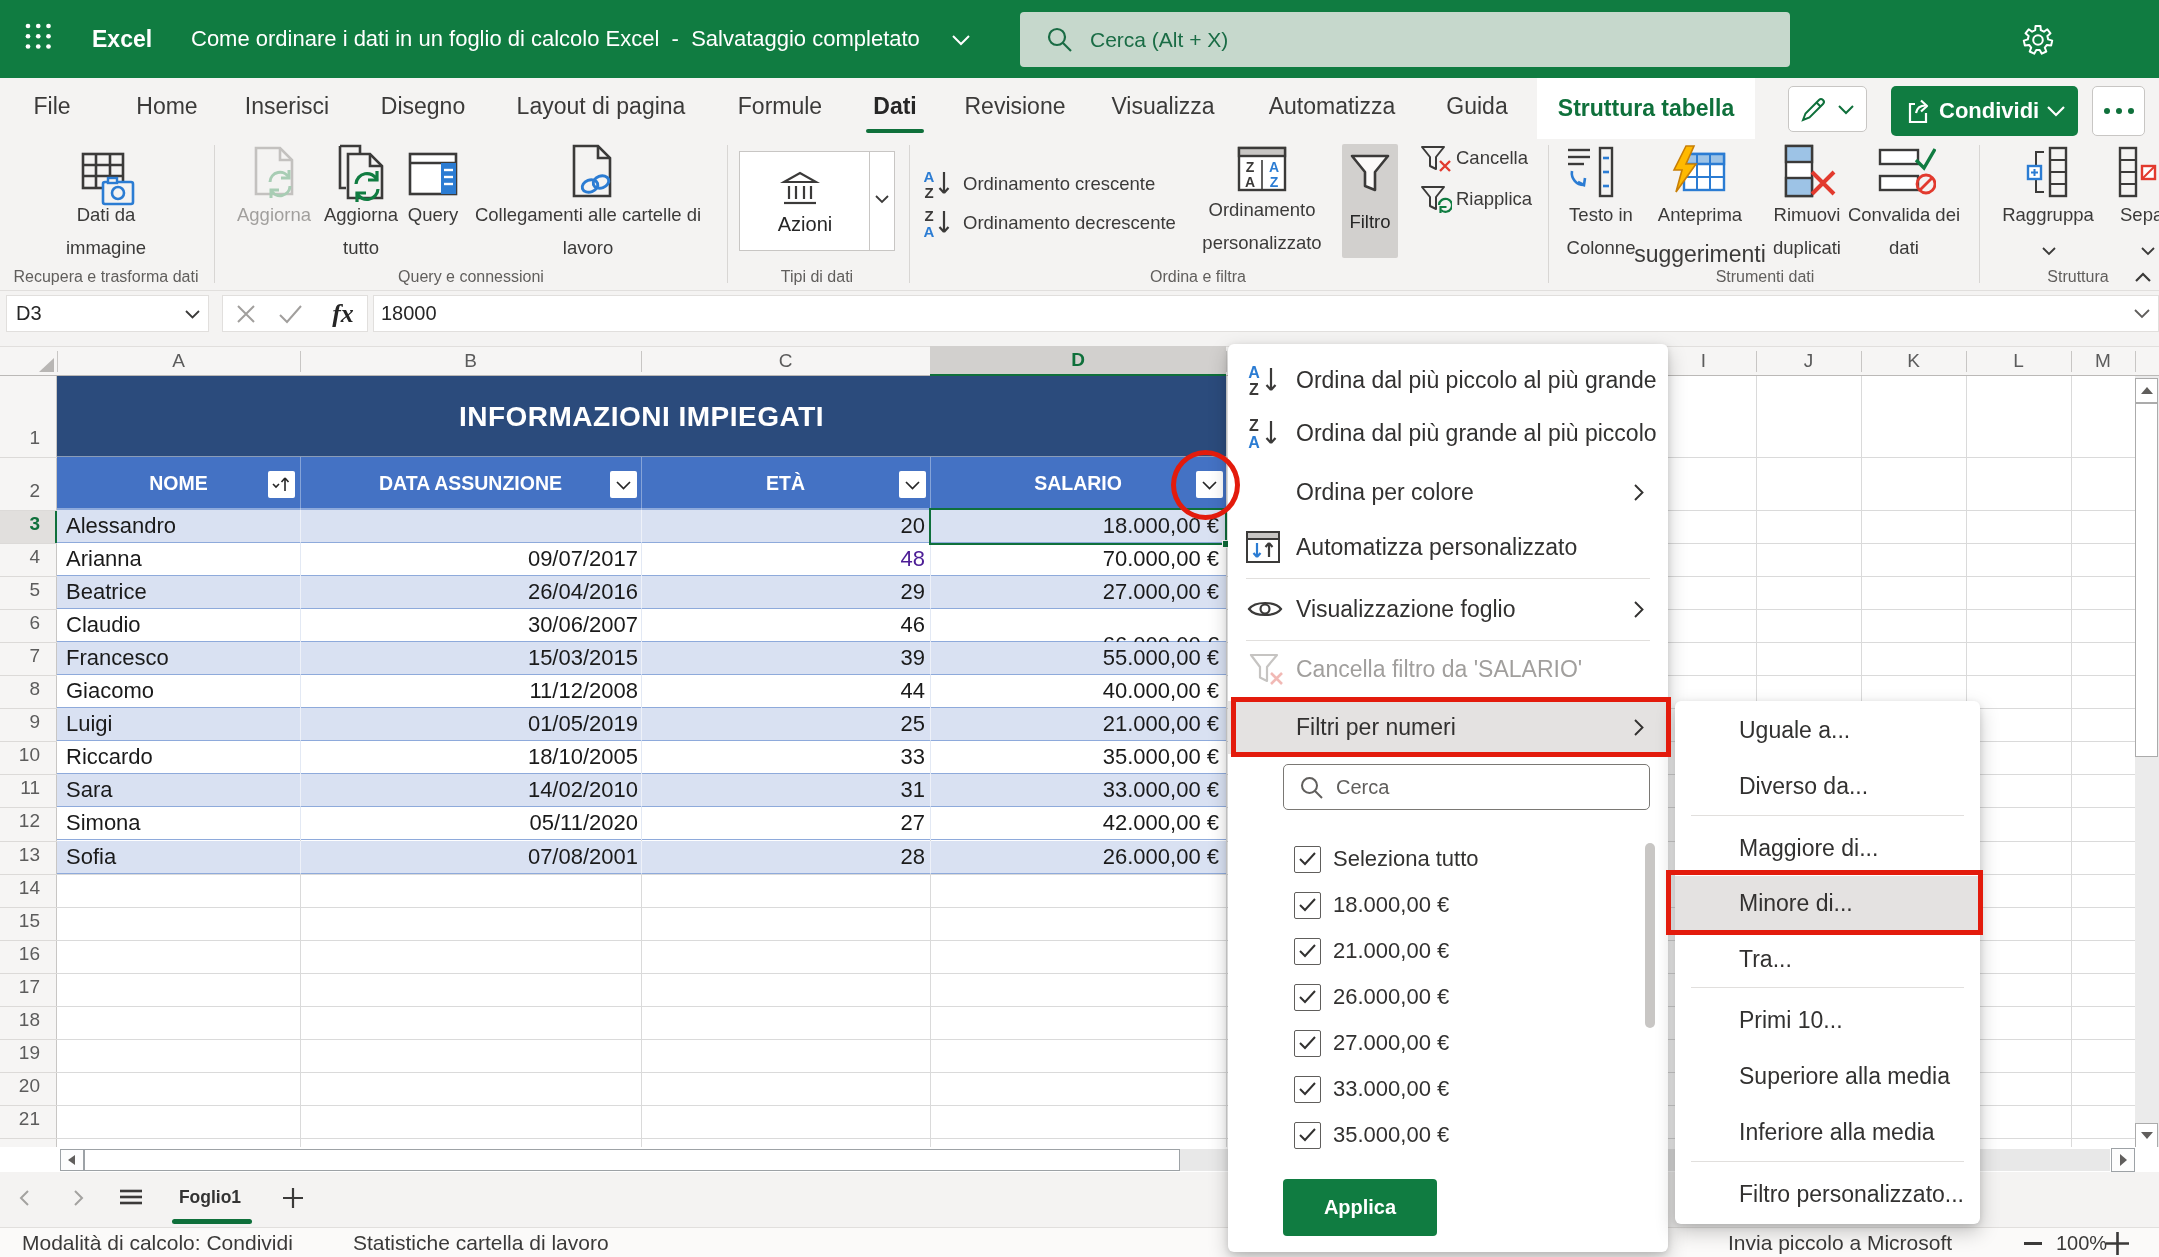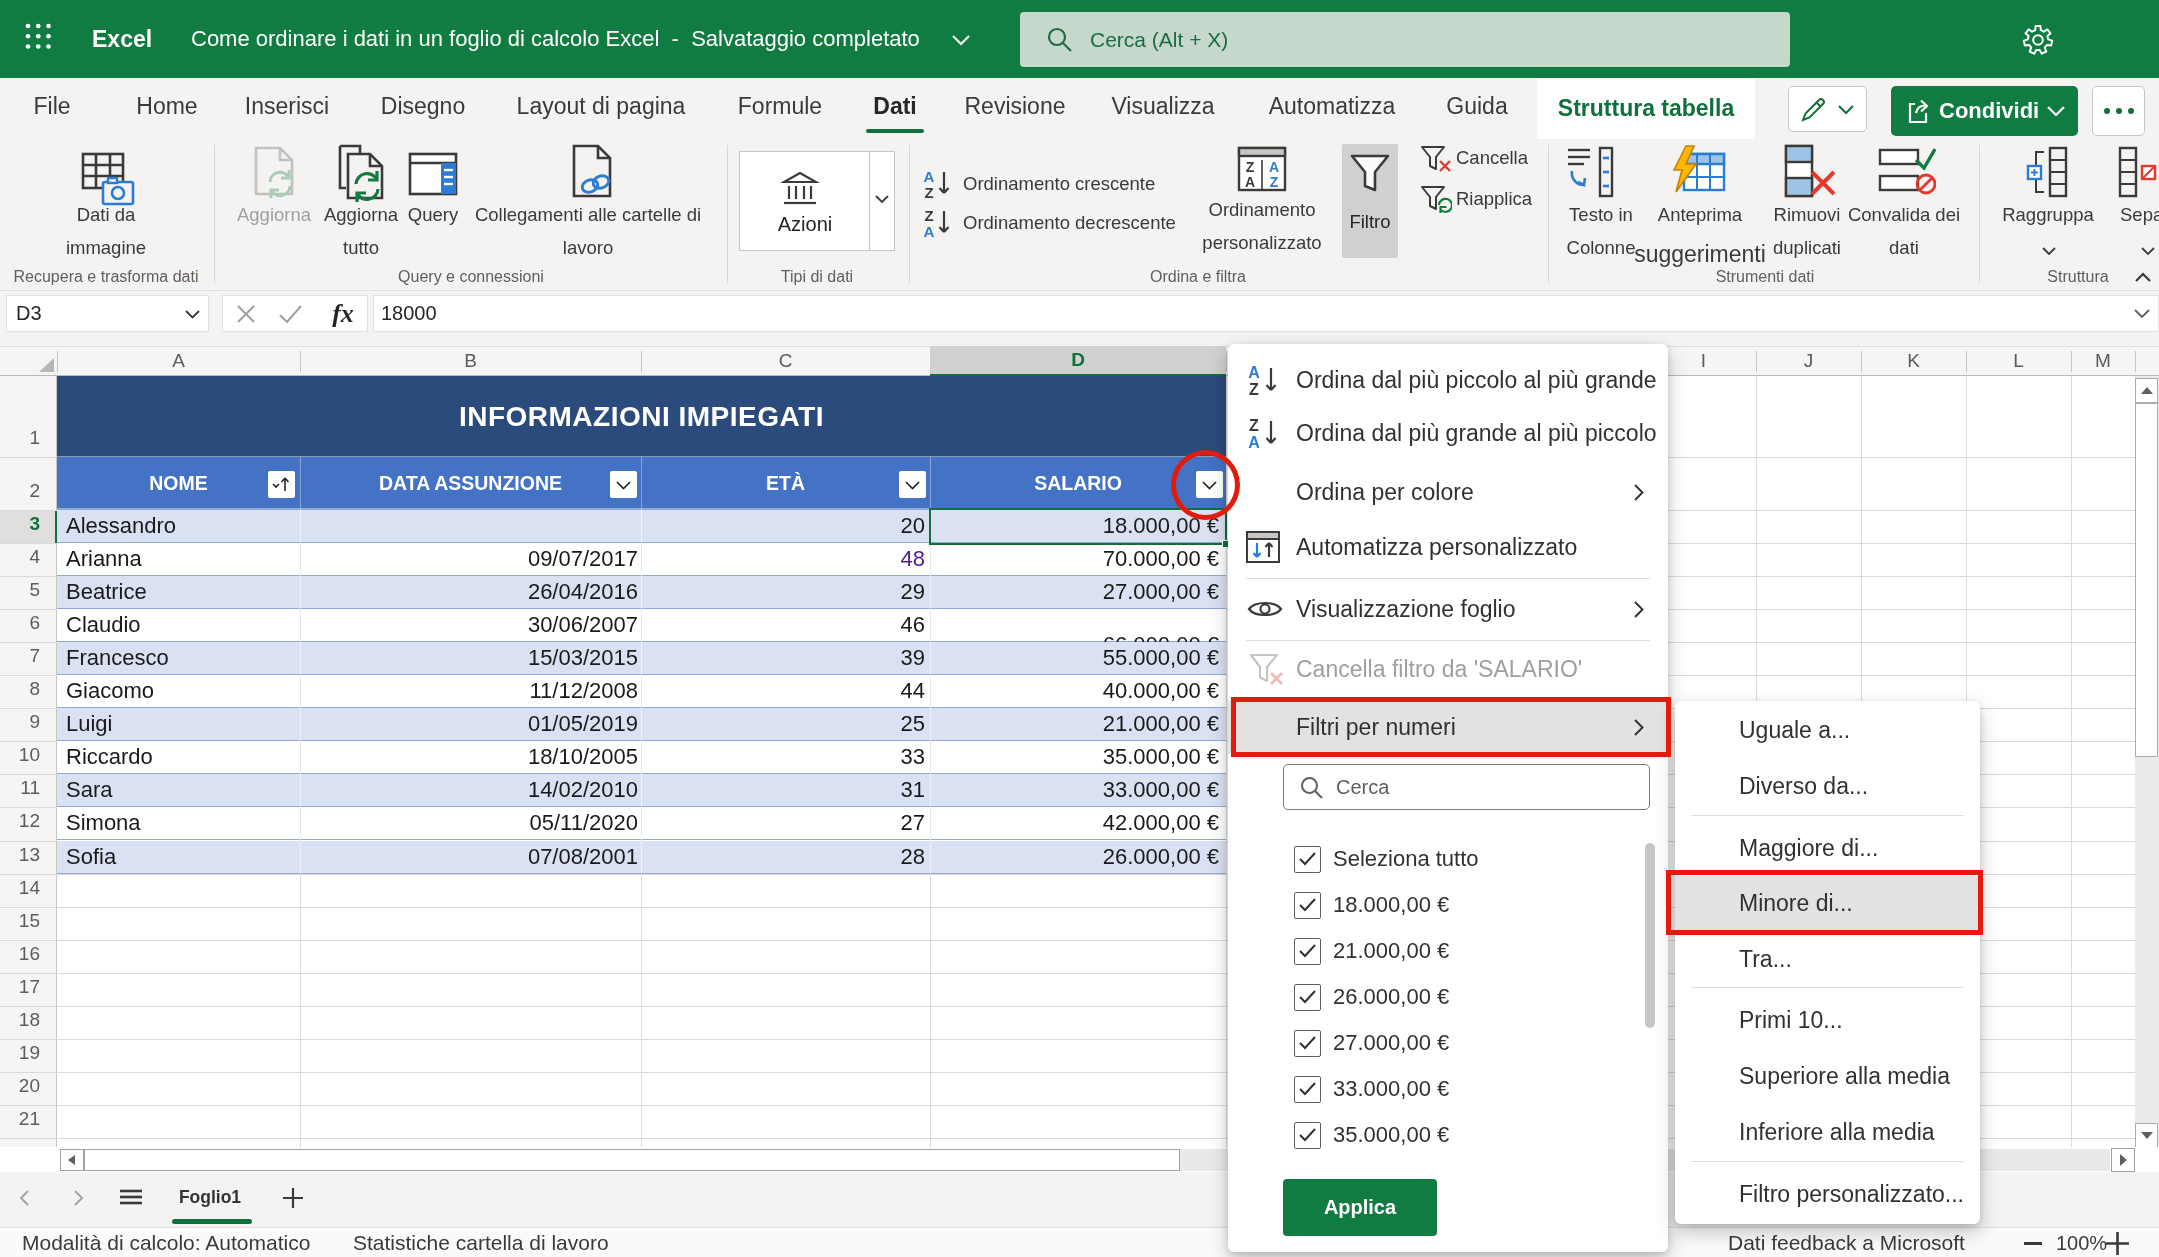--- a/index.html
+++ b/index.html
@@ -535,23 +535,23 @@
     <line x1="0" y1="2" x2="22" y2="2" stroke="#3B3A39" stroke-width="2.6"></line>
     <line x1="0" y1="8" x2="22" y2="8" stroke="#3B3A39" stroke-width="2.6"></line>
     <line x1="0" y1="14" x2="22" y2="14" stroke="#3B3A39" stroke-width="2.6"></line>
   </svg>
 <div class="ab ct" style="left:160px;top:1185px;width:100px;height:24px;font-size:17.5px;font-weight:bold;color:#333;">Foglio1</div>
 <div class="ab" style="left:172px;top:1219px;width:80px;height:5px;background:#0F703B;border-radius:2.5px;"></div>
 <svg class="ab" style="left:282px;top:1187px;" width="22" height="22" viewBox="0 0 22 22">
     <path d="M11 1 V21 M1 11 H21" stroke="#3B3A39" stroke-width="2.2"></path>
   </svg>
 <div class="ab" style="left:0;top:1227px;width:2159px;height:30px;background:#FBFAF9;border-top:1px solid #E1DFDD;"></div>
-<div class="ab lt" style="left:22px;top:1229px;height:28px;font-size:21px;color:#3B3A39;">Modalità di calcolo: Automatico</div>
+<div class="ab lt" style="left:22px;top:1229px;height:28px;font-size:21px;color:#3B3A39;">Modalità di calcolo: Condividi</div>
 <div class="ab lt" style="left:353px;top:1229px;height:28px;font-size:21px;color:#3B3A39;">Statistiche cartella di lavoro</div>
-<div class="ab lt" style="left:1728px;top:1229px;height:28px;font-size:21px;color:#3B3A39;">Dati feedback a Microsoft</div>
+<div class="ab lt" style="left:1728px;top:1229px;height:28px;font-size:21px;color:#3B3A39;">Invia piccolo a Microsoft</div>
 <div class="ab" style="left:2024px;top:1242px;width:18px;height:3px;background:#3B3A39;"></div>
 <div class="ab lt" style="left:2056px;top:1229px;height:28px;font-size:20px;color:#3B3A39;">100%</div>
 <svg class="ab" style="left:2104px;top:1230px;" width="27" height="27" viewBox="0 0 27 27">
     <path d="M13.5 2 V25 M2 13.5 H25" stroke="#3B3A39" stroke-width="2.6"></path>
   </svg>
 <div class="ab" style="left:1228px;top:344px;width:440px;height:908px;background:#fff;border-radius:6px;box-shadow:0 8px 20px rgba(0,0,0,0.22),0 2px 6px rgba(0,0,0,0.12);"></div>
 <div class="ab lt" style="left:1296px;top:365px;height:30px;font-size:23px;color:#323130;">Ordina dal più piccolo al più grande</div>
 <svg class="ab" style="left:1246px;top:363px;" width="36" height="34" viewBox="0 0 36 34">
 <text x="8" y="15" font-size="16" font-weight="bold" fill="#2B7CD3" font-family="Liberation Sans" text-anchor="middle">A</text>
 <text x="8" y="32" font-size="16" font-weight="bold" fill="#3B3A39" font-family="Liberation Sans" text-anchor="middle">Z</text>

